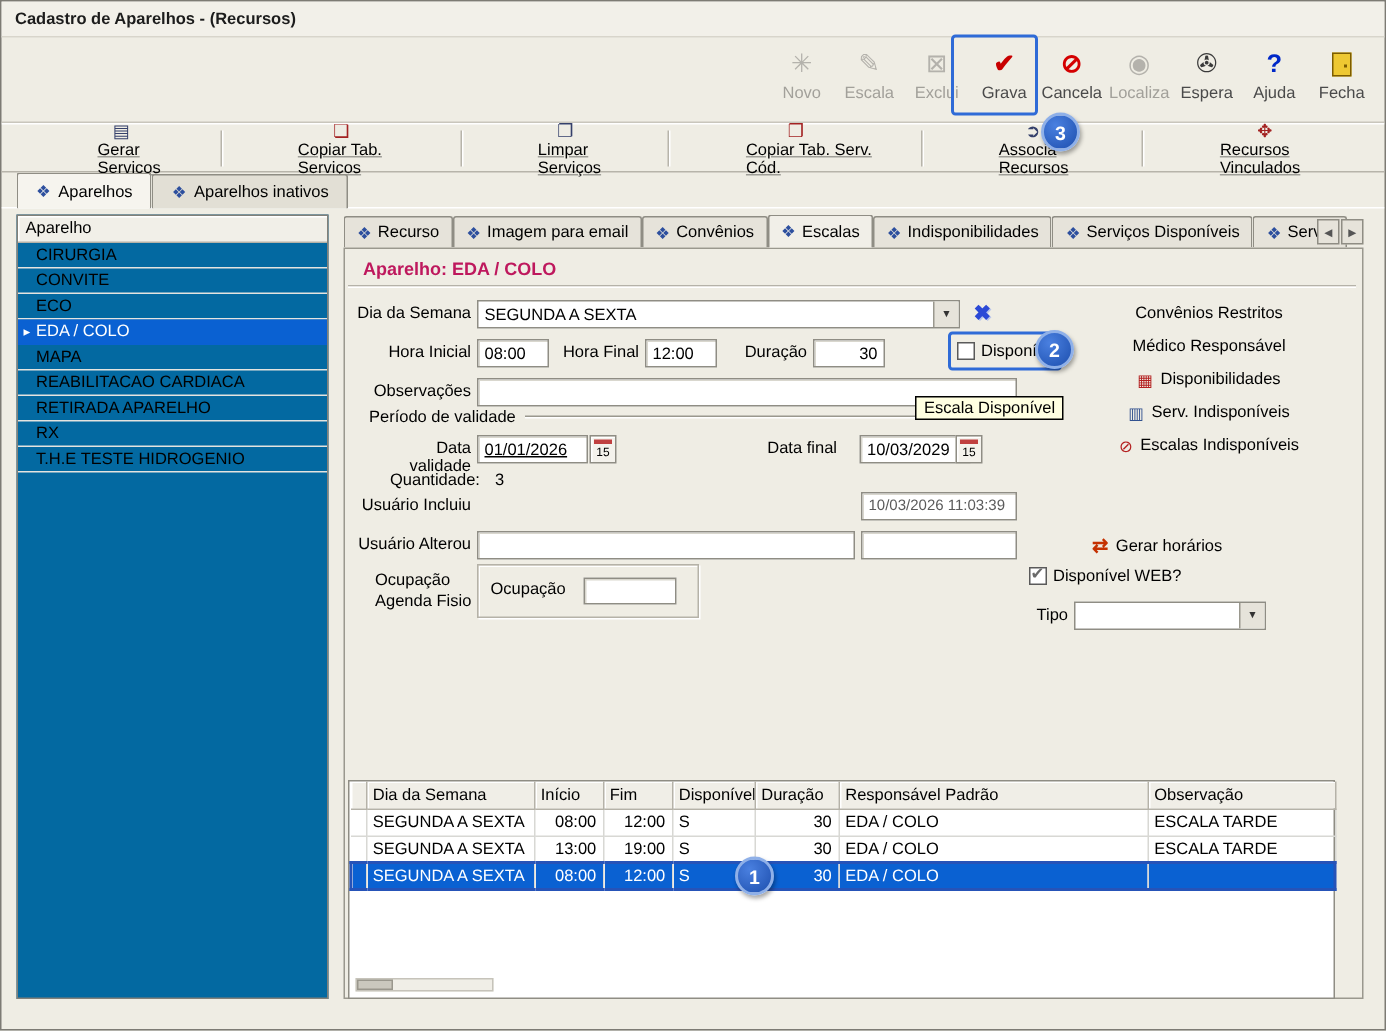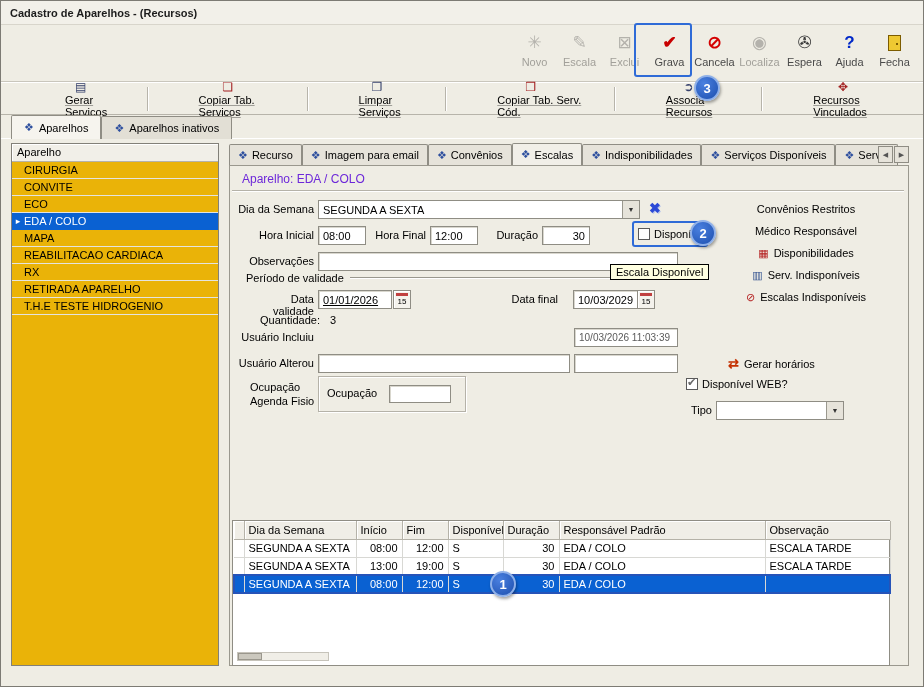--- a/index.html
+++ b/index.html
@@ -33,36 +33,36 @@
   .tb2-sep { width:2px; height:24px; border-left:1px solid #b7b4aa; border-right:1px solid #ffffff; }
 
   
   .maintabs { position:absolute; left:10px; top:114px; height:24px; display:flex; align-items:flex-end; }
   .mtab { height:23px; display:flex; align-items:center; gap:5px; padding:0 12px; border:1px solid #8f8d84; border-bottom:none; background:#e2dfd5; border-radius:2px 2px 0 0; cursor:default; }
   .mtab.active { background:#f6f4ee; height:24px; position:relative; z-index:2; }
   .tab-dia { color:#2d4f9e; font-size:11px; }
   .tabline { position:absolute; left:0; top:137px; width:922px; height:1px; background:#ffffff; }
 
   
-  .devlist { position:absolute; left:10px; top:142px; width:208px; height:523px; background:#eab308; border:1px solid #828078; }
+  .devlist { position:absolute; left:10px; top:142px; width:208px; height:523px; background:#0369a1; border:1px solid #828078; }
   .devlist .hdr { height:18px; background:#f1efe8; border-bottom:1px solid #b5b2a8; box-shadow:inset 1px 1px 0 #fff; line-height:17px; padding-left:5px; }
   .list-row { height:17px; line-height:16px; display:flex; align-items:center; border-bottom:1px solid #e4e4e0; cursor:default; }
   .list-row .row-arrow { width:12px; text-align:center; font-size:9px; }
   .list-row.selected { background:#0a61d2; color:#fff; border-bottom-color:#0a61d2; }
 
   
   .panel { position:absolute; left:228px; top:142px; width:680px; height:523px; }
   .dtabs { position:absolute; left:0; top:0; width:680px; height:22px; display:flex; align-items:flex-end; }
   .dtab { height:21px; display:flex; align-items:center; gap:4px; padding:0 8px; border:1px solid #8f8d84; border-bottom:none; background:#e6e3da; border-radius:2px 2px 0 0; white-space:nowrap; cursor:default; }
   .dtab.active { background:#f1efe8; height:22px; z-index:2; position:relative; }
   .dtab-scroll { position:absolute; right:0; top:3px; display:flex; gap:1px; }
   .dtab-scroll .sbtn { width:15px; height:17px; background:#e6e3da; border:1px solid #8f8d84; font-size:7px; color:#555; display:flex; align-items:center; justify-content:center; cursor:default; }
 
   .panel-content { position:absolute; left:0; top:22px; width:680px; height:501px; background:#efede4; border:1px solid #9a988e; }
-  .form-header { position:absolute; left:12px; top:6px; font-weight:normal; font-size:12px; color:#6d28d9; }
+  .form-header { position:absolute; left:12px; top:6px; font-weight:bold; font-size:12px; color:#be185d; }
   .form-hr { position:absolute; left:2px; top:24px; width:672px; height:2px; border-top:1px solid #b5b2a8; border-bottom:1px solid #ffffff; }
 
   .flabel { position:absolute; text-align:right; }
   .field { position:absolute; height:19px; background:#fff; border:1px solid #8f8d84; box-shadow:inset 1px 1px 0 #d9d7ce; padding:2px 4px; line-height:14px; overflow:hidden; white-space:nowrap; }
   .field.gray { color:#5a5a5a; }
   .field.num { text-align:right; }
   .combo { position:absolute; height:19px; background:#fff; border:1px solid #8f8d84; display:flex; align-items:stretch; }
   .combo .val { flex:1; padding:2px 4px; line-height:14px; white-space:nowrap; overflow:hidden; }
   .combo .drop { width:17px; background:#e6e3da; border-left:1px solid #9a988e; display:flex; align-items:center; justify-content:center; font-size:7px; color:#333; }
   .clear-x { position:absolute; color:#2b49d6; font-weight:bold; font-size:14px; text-shadow:1px 1px 0 #b8c4ea; cursor:default; }
@@ -222,25 +222,25 @@
         <div class="list-row">
           <span class="row-arrow"></span>
           <span>MAPA</span>
         </div>
         <div class="list-row">
           <span class="row-arrow"></span>
           <span>REABILITACAO CARDIACA</span>
         </div>
         <div class="list-row">
           <span class="row-arrow"></span>
+          <span>RETIRADA APARELHO</span>
+        </div>
+        <div class="list-row">
+          <span class="row-arrow"></span>
           <span>RX</span>
-        </div>
-        <div class="list-row">
-          <span class="row-arrow"></span>
-          <span>RETIRADA APARELHO</span>
         </div>
         <div class="list-row">
           <span class="row-arrow"></span>
           <span>T.H.E  TESTE HIDROGENIO</span>
         </div>
       </div>
   </div>
 
   <div class="panel">
     <div class="dtabs">

